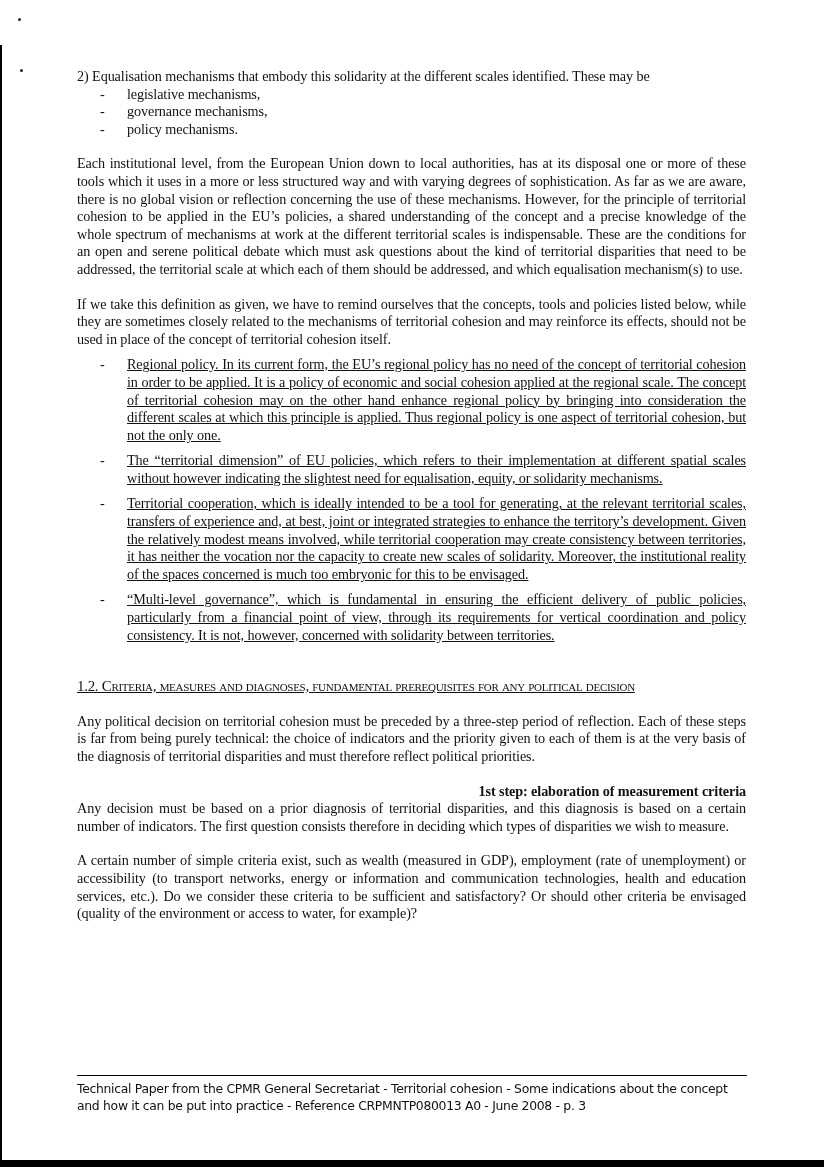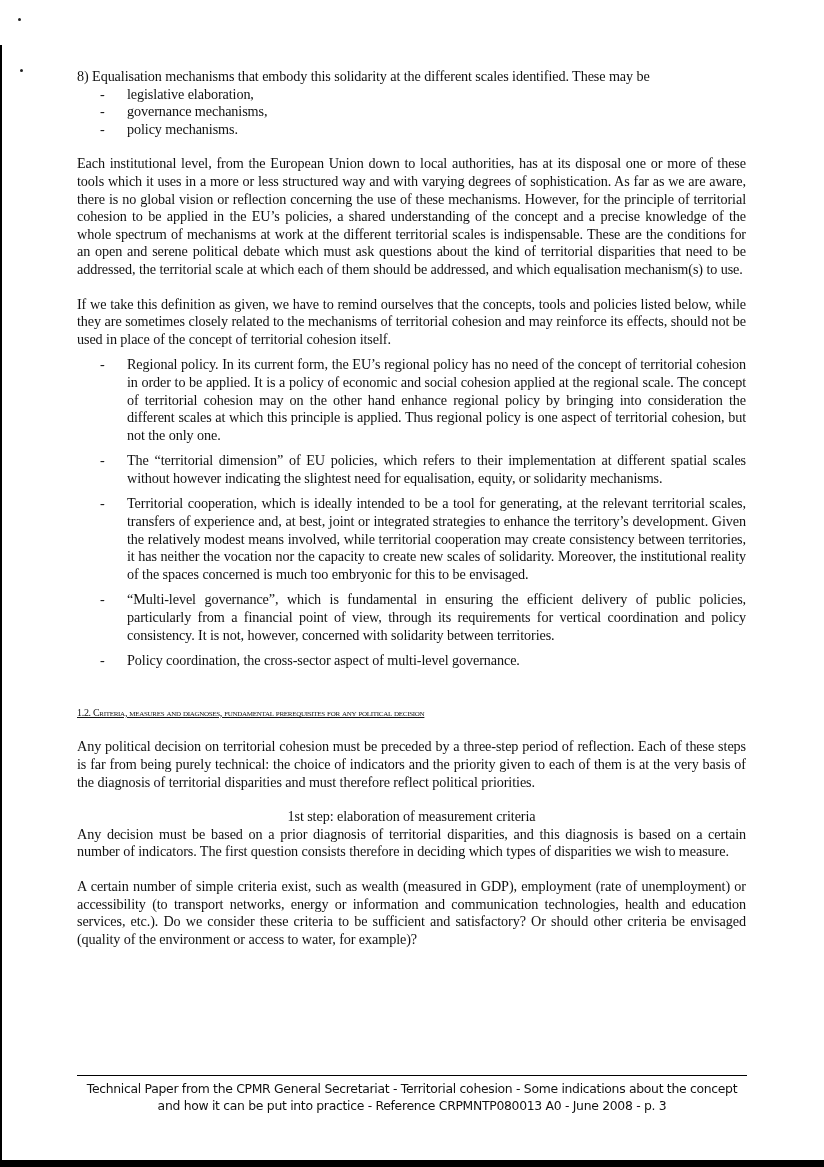--- a/index.html
+++ b/index.html
@@ -16,59 +16,58 @@
     font-size: 14.2px; line-height: 17.6px; text-align: justify;
     letter-spacing: -0.1px;
   }
   p { margin: 0; }
   .gap { height: 17px; }
   .gap-sm { height: 8px; }
   .dash-list { list-style: none; margin: 0; padding: 0; }
   .dash-list li { position: relative; padding-left: 50px; }
   .dash-list li::before { content: "-"; position: absolute; left: 23px; top: 0; }
   .bullets { list-style: none; margin: 0; padding: 0; }
-  .bullets li { position: relative; padding-left: 50px; margin-bottom: 8px; }
+  .bullets li { position: relative; padding-left: 50px; margin-bottom: 8px; text-decoration: underline; }
   .bullets li::before { content: "-"; position: absolute; left: 23px; top: 0; }
   .heading {
-    font-variant: small-caps; text-decoration: underline; font-size: 10px;
+    font-variant: small-caps; text-decoration: underline; font-size: 15px;
     text-align: left; letter-spacing: -0.3px;
   }
-  .step-title { font-weight: normal; text-align: center; }
+  .step-title { font-weight: bold; text-align: right; }
   .footer-rule { position: absolute; left: 77px; top: 1075px; width: 670px; height: 1px; background: #000; }
   .footer {
     position: absolute; left: 77px; top: 1080px; width: 670px;
-    text-align: center; font-family: "DejaVu Sans", sans-serif;
+    text-align: left; font-family: "DejaVu Sans", sans-serif;
     font-size: 12.4px; line-height: 17px; letter-spacing: -0.3px; color: #111;
   }
 </style>
 </head>
 <body>
 
 <div class="left-edge"></div>
 <div class="speck" style="left:18px;top:18px;"></div>
 <div class="speck" style="left:20px;top:69px;"></div>
 
 <div class="page">
-  <p style="text-align:left;">8) Equalisation mechanisms that embody this solidarity at the different scales identified. These may be</p>
+  <p style="text-align:left;">2) Equalisation mechanisms that embody this solidarity at the different scales identified. These may be</p>
   <ul class="dash-list">
-    <li>legislative elaboration,</li>
+    <li>legislative mechanisms,</li>
     <li>governance mechanisms,</li>
     <li>policy mechanisms.</li>
   </ul>
   <div class="gap"></div>
   <p>Each institutional level, from the European Union down to local authorities, has at its disposal one or more of these tools which it uses in a more or less structured way and with varying degrees of sophistication. As far as we are aware, there is no global vision or reflection concerning the use of these mechanisms. However, for the principle of territorial cohesion to be applied in the EU’s policies, a shared understanding of the concept and a precise knowledge of the whole spectrum of mechanisms at work at the different territorial scales is indispensable. These are the conditions for an open and serene political debate which must ask questions about the kind of territorial disparities that need to be addressed, the territorial scale at which each of them should be addressed, and which equalisation mechanism(s) to use.</p>
   <div class="gap"></div>
   <p>If we take this definition as given, we have to remind ourselves that the concepts, tools and policies listed below, while they are sometimes closely related to the mechanisms of territorial cohesion and may reinforce its effects, should not be used in place of the concept of territorial cohesion itself.</p>
   <div class="gap-sm"></div>
   <ul class="bullets">
     <li>Regional policy. In its current form, the EU’s regional policy has no need of the concept of territorial cohesion in order to be applied. It is a policy of economic and social cohesion applied at the regional scale. The concept of territorial cohesion may on the other hand enhance regional policy by bringing into consideration the different scales at which this principle is applied. Thus regional policy is one aspect of territorial cohesion, but not the only one.</li>
     <li>The “territorial dimension” of EU policies, which refers to their implementation at different spatial scales without however indicating the slightest need for equalisation, equity, or solidarity mechanisms.</li>
     <li>Territorial cooperation, which is ideally intended to be a tool for generating, at the relevant territorial scales, transfers of experience and, at best, joint or integrated strategies to enhance the territory’s development. Given the relatively modest means involved, while territorial cooperation may create consistency between territories, it has neither the vocation nor the capacity to create new scales of solidarity. Moreover, the institutional reality of the spaces concerned is much too embryonic for this to be envisaged.</li>
     <li>“Multi-level governance”, which is fundamental in ensuring the efficient delivery of public policies, particularly from a financial point of view, through its requirements for vertical coordination and policy consistency. It is not, however, concerned with solidarity between territories.</li>
-    <li>Policy coordination, the cross-sector aspect of multi-level governance.</li>
   </ul>
   <div class="gap" style="height:26px;"></div>
   <p class="heading">1.2. Criteria, measures and diagnoses, fundamental prerequisites for any political decision</p>
   <div class="gap"></div>
   <p>Any political decision on territorial cohesion must be preceded by a three-step period of reflection. Each of these steps is far from being purely technical: the choice of indicators and the priority given to each of them is at the very basis of the diagnosis of territorial disparities and must therefore reflect political priorities.</p>
   <div class="gap"></div>
   <p class="step-title">1st step: elaboration of measurement criteria</p>
   <p>Any decision must be based on a prior diagnosis of territorial disparities, and this diagnosis is based on a certain number of indicators. The first question consists therefore in deciding which types of disparities we wish to measure.</p>
   <div class="gap"></div>
   <p>A certain number of simple criteria exist, such as wealth (measured in GDP), employment (rate of unemployment) or accessibility (to transport networks, energy or information and communication technologies, health and education services, etc.). Do we consider these criteria to be sufficient and satisfactory? Or should other criteria be envisaged (quality of the environment or access to water, for example)?</p>

